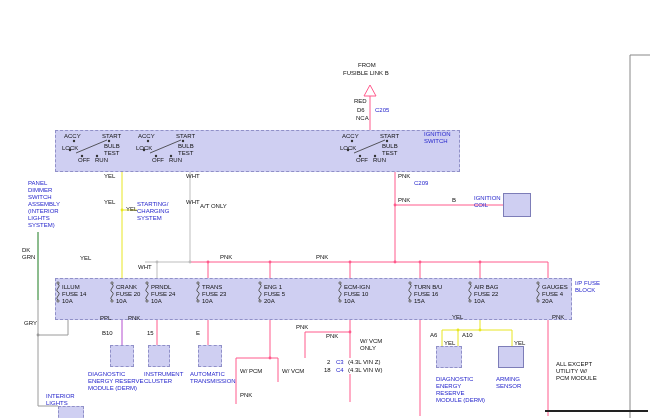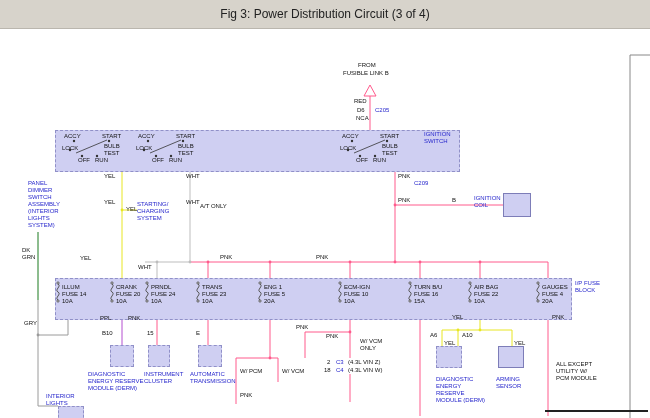--- a/index.html
+++ b/index.html
@@ -13,23 +13,20 @@
   .box.solid{border:1px solid #7d7db8;}
   .lbl{position:absolute;font-size:6px;line-height:7px;color:#111;white-space:pre;z-index:4;}
   .lbl.b{color:#2626cc;}
   .lbl.lnk{color:#2626cc;}
   svg.wires{position:absolute;left:0;top:0;z-index:2;}
 </style>
 </head>
 <body>
 
 <div class="screen">
-  <div class="titlebar">
-    <span>Fig 3: Power Distribution Circuit (3 of 4)</span>
-  </div>
   <div id="diagram">
 
     <div class="box" style="left:55px;top:130px;width:405px;height:42px"></div>
     <div class="box" style="left:55px;top:278px;width:517px;height:42px"></div>
     <div class="box solid" style="left:503px;top:193px;width:28px;height:24px"></div>
     <div class="box" style="left:110px;top:345px;width:24px;height:22px"></div>
     <div class="box" style="left:148px;top:345px;width:22px;height:22px"></div>
     <div class="box" style="left:198px;top:345px;width:24px;height:22px"></div>
     <div class="box" style="left:436px;top:346px;width:26px;height:22px"></div>
     <div class="box solid" style="left:498px;top:346px;width:26px;height:22px"></div>

